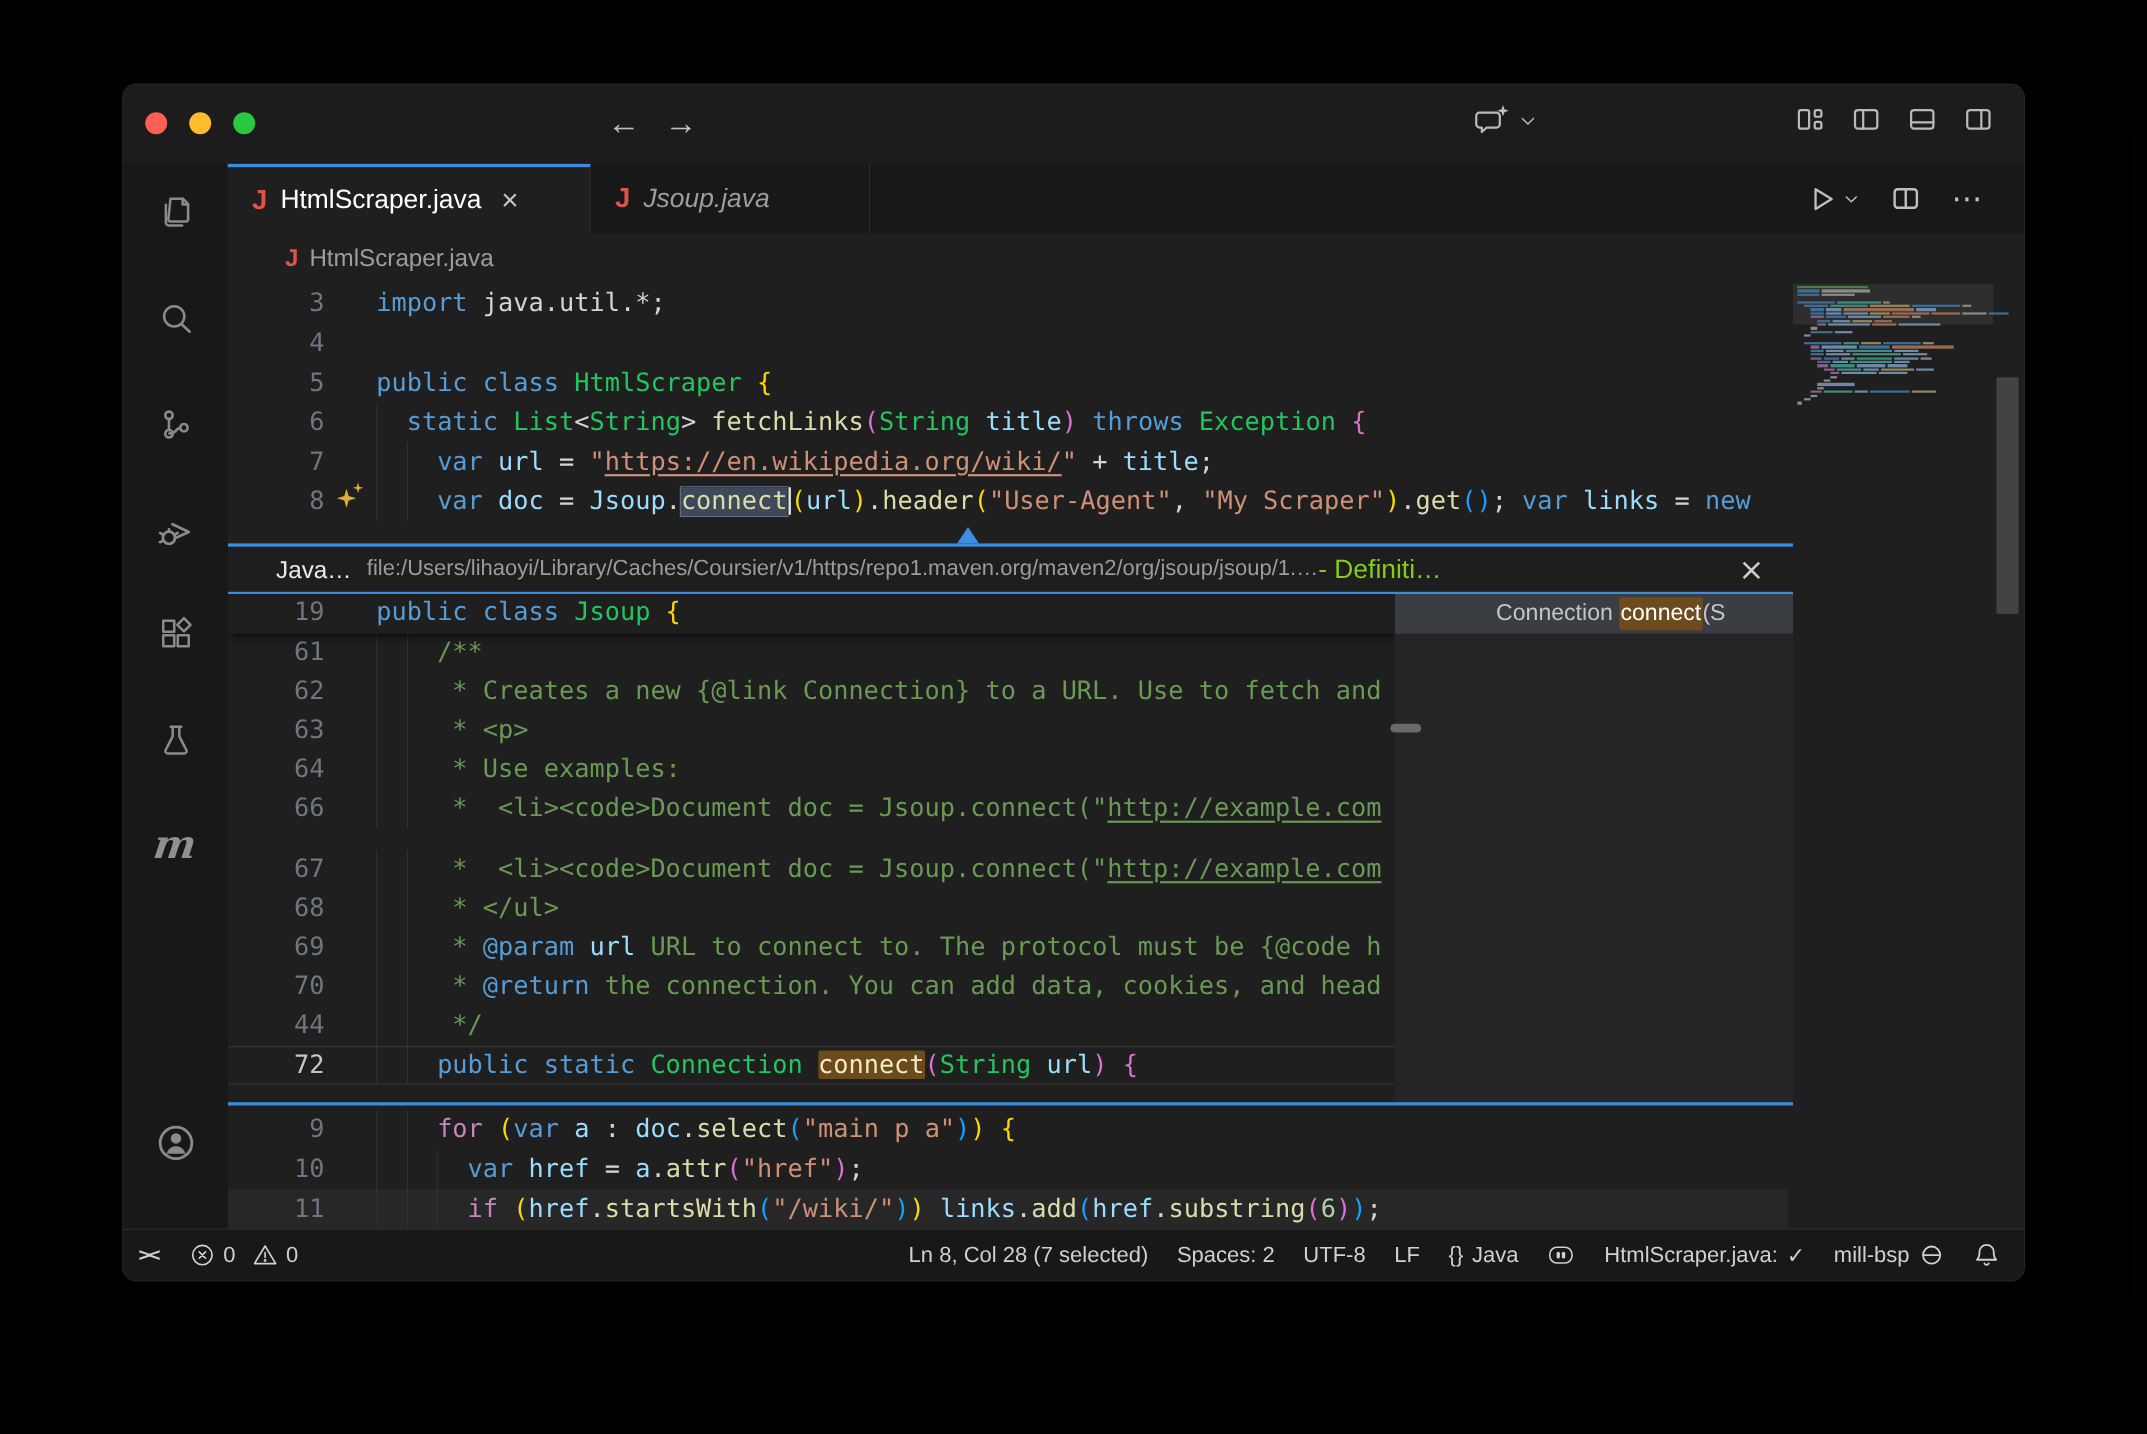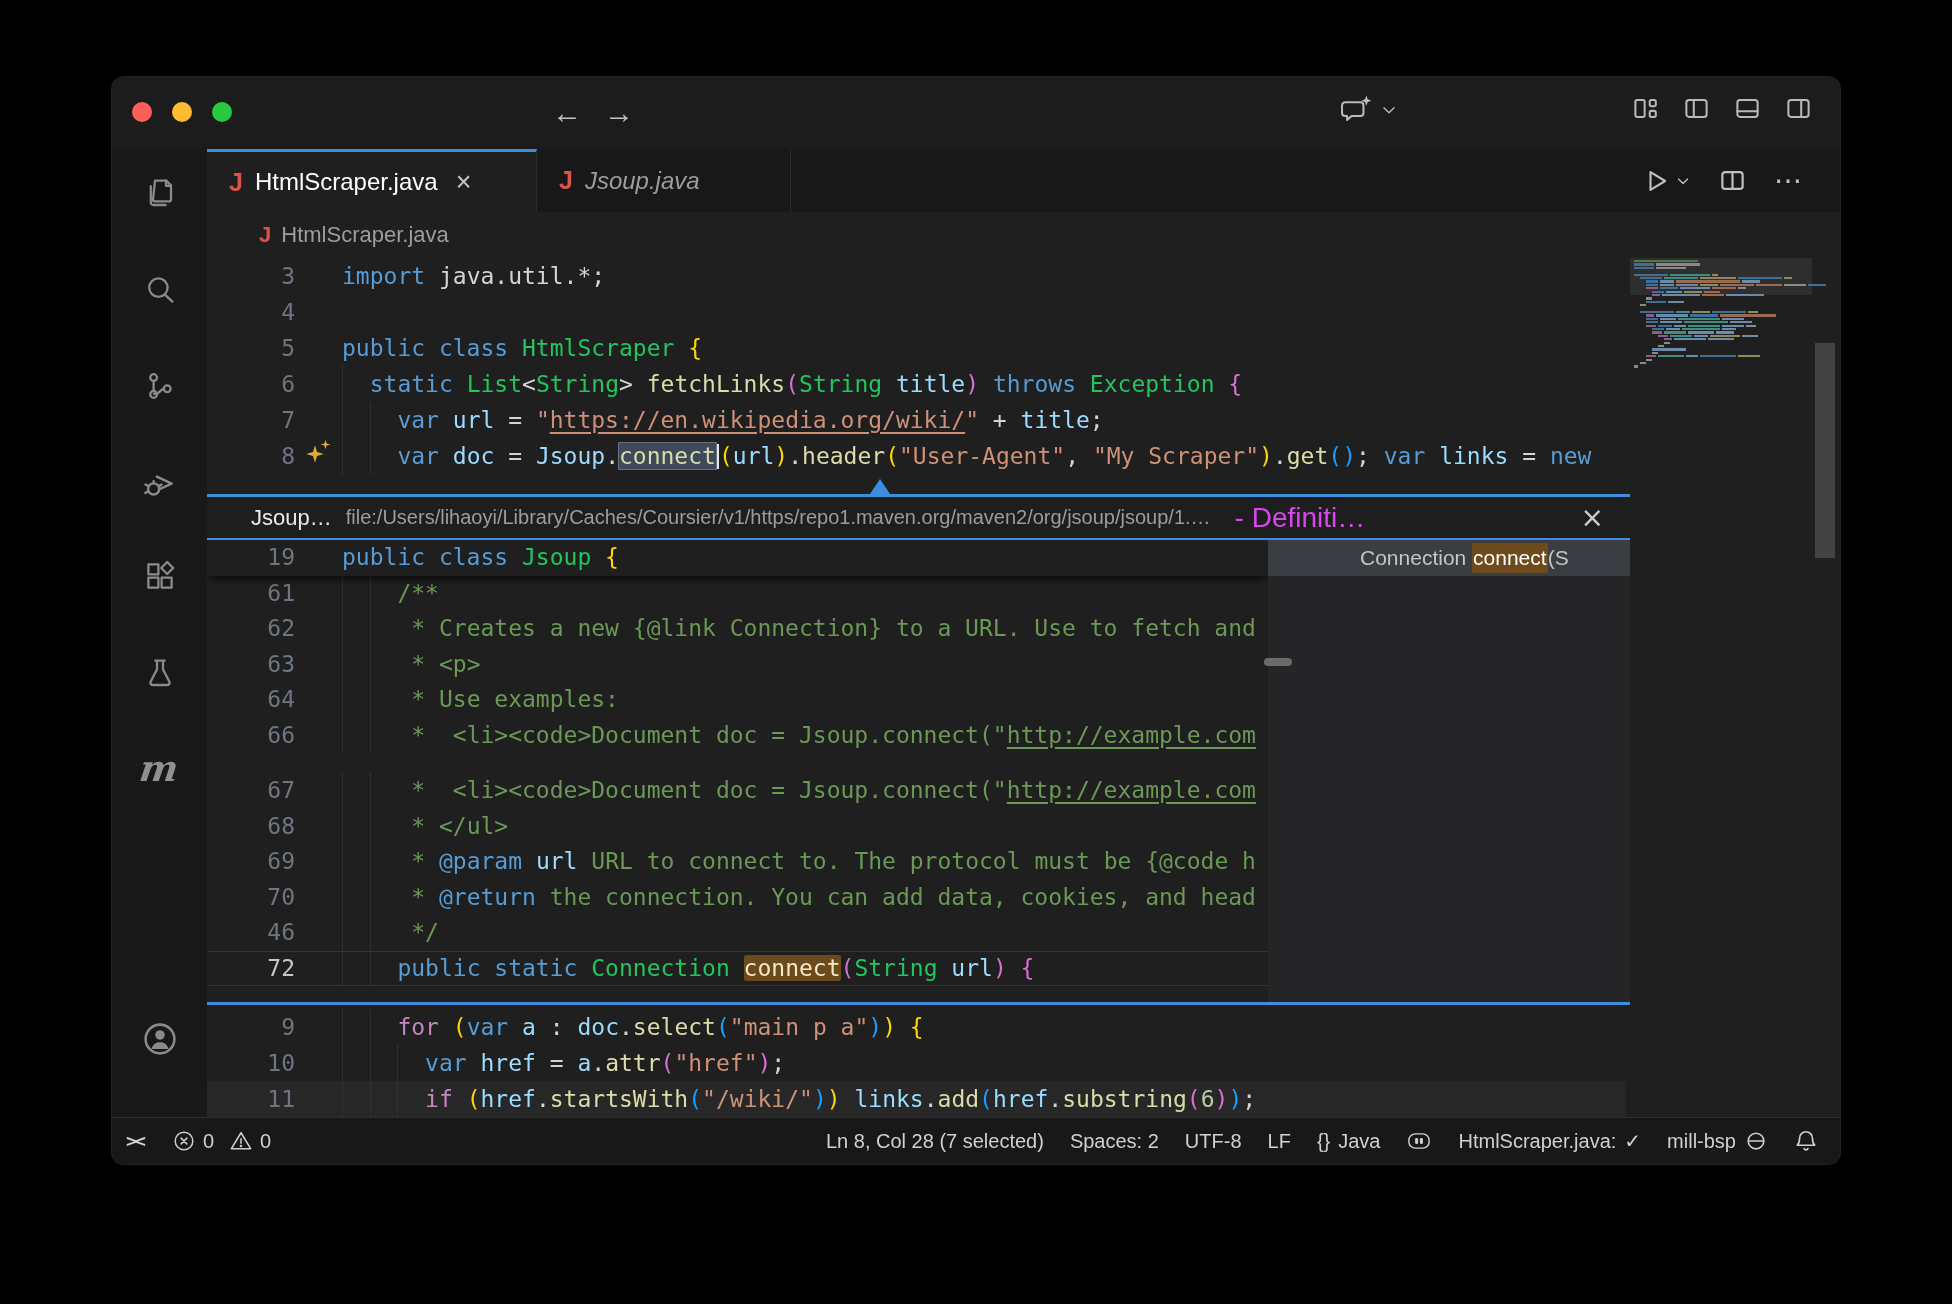--- a/index.html
+++ b/index.html
@@ -60,21 +60,21 @@
   .match{background:#6b4a1c;border-radius:2px;color:#f5e9c8;}
   .caret{display:inline-block;width:2px;height:25px;background:#e6e6e6;vertical-align:-5px;margin-left:1px;}
   
   .peek-arrow{position:absolute;left:663px;top:221px;width:0;height:0;border-left:10px solid transparent;
               border-right:10px solid transparent;border-bottom:15px solid var(--accent);z-index:4;}
   .peek-border{position:absolute;left:0;width:1423px;height:3px;background:var(--accent);z-index:4;}
   .peek-header{position:absolute;left:0;top:239px;width:1423px;height:41px;background:#1e1e1e;display:flex;align-items:center;
                font-family:"Liberation Sans",sans-serif;z-index:2;}
   .peek-title{color:#eaeaea;font-size:22px;margin-left:44px;white-space:nowrap;}
   .peek-path{color:#9c9c9c;font-size:20px;margin-left:14px;white-space:nowrap;overflow:hidden;max-width:1070px;}
-  .peek-def{color:#d946ef;font-size:28px;margin-left:24px;white-space:nowrap;}
+  .peek-def{color:#84cc16;font-size:24px;margin-left:0;white-space:nowrap;}
   .peek-close{color:#cccccc;font-size:28px;margin-left:auto;margin-right:26px;font-family:"DejaVu Sans",sans-serif;}
   .peek-blue2{position:absolute;left:0;top:280px;width:1423px;height:2px;background:var(--accent);z-index:2;}
   .peek-body{position:absolute;left:0;top:282px;width:1423px;height:462px;background:#1f1f1f;overflow:hidden;}
   #rowsP{left:0;top:0;width:1061px;height:558px;}
   .refpanel{position:absolute;left:1061px;top:0;width:362px;height:462px;background:#252527;}
   .refrow{position:absolute;left:0;top:0;width:100%;height:36px;background:#3a3d41;display:flex;align-items:center;
           padding-left:92px;box-sizing:border-box;font-size:21px;color:#c5c5c5;white-space:pre;overflow:hidden;
           font-family:"Liberation Sans",sans-serif;}
   .refmatch{background:#6e4b1d;color:#fff;border-radius:2px;padding:3px 1px;}
   .peek-scrollthumb{position:absolute;left:1057px;top:118px;width:28px;height:8px;background:#6a6a6a;border-radius:4px;z-index:5;}
@@ -245,39 +245,39 @@
           <div class="crow" style="height: 36px; line-height: 36px;"><span class="guide" style="left: 135px;"></span><span class="guide" style="left: 162.7px;"></span><span class="ln">8</span><span class="sparkle"><svg width="20" height="20" viewBox="0 0 16 16">
                 <path d="M8 1 L9.6 6.4 L15 8 L9.6 9.6 L8 15 L6.4 9.6 L1 8 L6.4 6.4 Z" fill="#e0ac39"></path>
               </svg><svg width="11" height="11" viewBox="0 0 16 16" style="margin-left:-5px;vertical-align:14px">
                 <path d="M8 1 L9.6 6.4 L15 8 L9.6 9.6 L8 15 L6.4 9.6 L1 8 L6.4 6.4 Z" fill="#e0ac39"></path>
               </svg></span><span class="code"><span class="c-pun">    </span><span class="c-kw">var </span><span class="c-var">doc </span><span class="c-pun">= </span><span class="c-var">Jsoup</span><span class="c-pun">.</span><span class="c-fn sel">connect</span><span class="caret"></span><span class="c-b1g">(</span><span class="c-var">url</span><span class="c-b1g">)</span><span class="c-pun">.</span><span class="c-fn">header</span><span class="c-b1g">(</span><span class="c-str">"User-Agent"</span><span class="c-pun">, </span><span class="c-str">"My Scraper"</span><span class="c-b1g">)</span><span class="c-pun">.</span><span class="c-fn">get</span><span class="c-b2b">(</span><span class="c-b2b">)</span><span class="c-pun">; </span><span class="c-kw">var </span><span class="c-var">links </span><span class="c-pun">= </span><span class="c-kw">new</span></span></div>
         </div>
 
       <div class="peek-arrow"></div>
       <div class="peek-border" style="top:236px"></div>
       <div class="peek-header">
-        <span class="peek-title">Jsoup…</span>
+        <span class="peek-title">Java…</span>
         <span class="peek-path">file:/Users/lihaoyi/Library/Caches/Coursier/v1/https/repo1.maven.org/maven2/org/jsoup/jsoup/1.…</span>
         <span class="peek-def">- Definiti…</span>
         <span class="peek-close">×</span>
       </div>
       <div class="peek-blue2"></div>
       <div class="peek-body">
         <div class="rows" id="rowsP" style="position:absolute">
             <div class="crow sticky" style="height: 35.5px; line-height: 35.5px;"><span class="ln">19</span><span class="code"><span class="c-kw">public class </span><span class="c-type">Jsoup </span><span class="c-b1g">{</span></span></div>
             <div class="crow" style="height: 35.5px; line-height: 35.5px;"><span class="guide" style="left: 135px;"></span><span class="guide" style="left: 162.7px;"></span><span class="ln">61</span><span class="code"><span class="c-pun">    </span><span class="c-com">/**</span></span></div>
             <div class="crow" style="height: 35.5px; line-height: 35.5px;"><span class="guide" style="left: 135px;"></span><span class="guide" style="left: 162.7px;"></span><span class="ln">62</span><span class="code"><span class="c-pun">    </span><span class="c-com"> * Creates a new {@link Connection} to a URL. Use to fetch and</span></span></div>
             <div class="crow" style="height: 35.5px; line-height: 35.5px;"><span class="guide" style="left: 135px;"></span><span class="guide" style="left: 162.7px;"></span><span class="ln">63</span><span class="code"><span class="c-pun">    </span><span class="c-com"> * &lt;p&gt;</span></span></div>
             <div class="crow" style="height: 35.5px; line-height: 35.5px;"><span class="guide" style="left: 135px;"></span><span class="guide" style="left: 162.7px;"></span><span class="ln">64</span><span class="code"><span class="c-pun">    </span><span class="c-com"> * Use examples:</span></span></div>
             <div class="crow" style="height: 35.5px; line-height: 35.5px;"><span class="guide" style="left: 135px;"></span><span class="guide" style="left: 162.7px;"></span><span class="ln">66</span><span class="code"><span class="c-pun">    </span><span class="c-com"> *  &lt;li&gt;&lt;code&gt;Document doc = Jsoup.connect("</span><span class="c-com u">http://example.com</span></span></div>
             <div class="crow" style="height: 35.5px; line-height: 35.5px; margin-top: 20px;"><span class="guide" style="left: 135px;"></span><span class="guide" style="left: 162.7px;"></span><span class="ln">67</span><span class="code"><span class="c-pun">    </span><span class="c-com"> *  &lt;li&gt;&lt;code&gt;Document doc = Jsoup.connect("</span><span class="c-com u">http://example.com</span></span></div>
             <div class="crow" style="height: 35.5px; line-height: 35.5px;"><span class="guide" style="left: 135px;"></span><span class="guide" style="left: 162.7px;"></span><span class="ln">68</span><span class="code"><span class="c-pun">    </span><span class="c-com"> * &lt;/ul&gt;</span></span></div>
             <div class="crow" style="height: 35.5px; line-height: 35.5px;"><span class="guide" style="left: 135px;"></span><span class="guide" style="left: 162.7px;"></span><span class="ln">69</span><span class="code"><span class="c-pun">    </span><span class="c-com"> * </span><span class="c-kw">@param</span><span class="c-com"> </span><span class="c-var">url</span><span class="c-com"> URL to connect to. The protocol must be {@code h</span></span></div>
             <div class="crow" style="height: 35.5px; line-height: 35.5px;"><span class="guide" style="left: 135px;"></span><span class="guide" style="left: 162.7px;"></span><span class="ln">70</span><span class="code"><span class="c-pun">    </span><span class="c-com"> * </span><span class="c-kw">@return</span><span class="c-com"> the connection. You can add data, cookies, and head</span></span></div>
-            <div class="crow" style="height: 35.5px; line-height: 35.5px;"><span class="guide" style="left: 135px;"></span><span class="guide" style="left: 162.7px;"></span><span class="ln">46</span><span class="code"><span class="c-pun">    </span><span class="c-com"> */</span></span></div>
+            <div class="crow" style="height: 35.5px; line-height: 35.5px;"><span class="guide" style="left: 135px;"></span><span class="guide" style="left: 162.7px;"></span><span class="ln">44</span><span class="code"><span class="c-pun">    </span><span class="c-com"> */</span></span></div>
             <div class="crow cur" style="height: 35.5px; line-height: 35.5px;"><span class="guide" style="left: 135px;"></span><span class="guide" style="left: 162.7px;"></span><span class="ln">72</span><span class="code"><span class="c-pun">    </span><span class="c-kw">public static </span><span class="c-type">Connection </span><span class="c-fn match">connect</span><span class="c-b3p">(</span><span class="c-type">String </span><span class="c-var">url</span><span class="c-b3p">)</span><span class="c-pun"> </span><span class="c-b3p">{</span></span></div>
           </div>
         <div class="refpanel">
           <div class="refrow">
             <span>Connection </span><span class="refmatch">connect</span><span>(S</span>
           </div>
         </div>
         <div class="peek-scrollthumb"></div>
       </div>
       <div class="peek-border" style="top:744px"></div>

